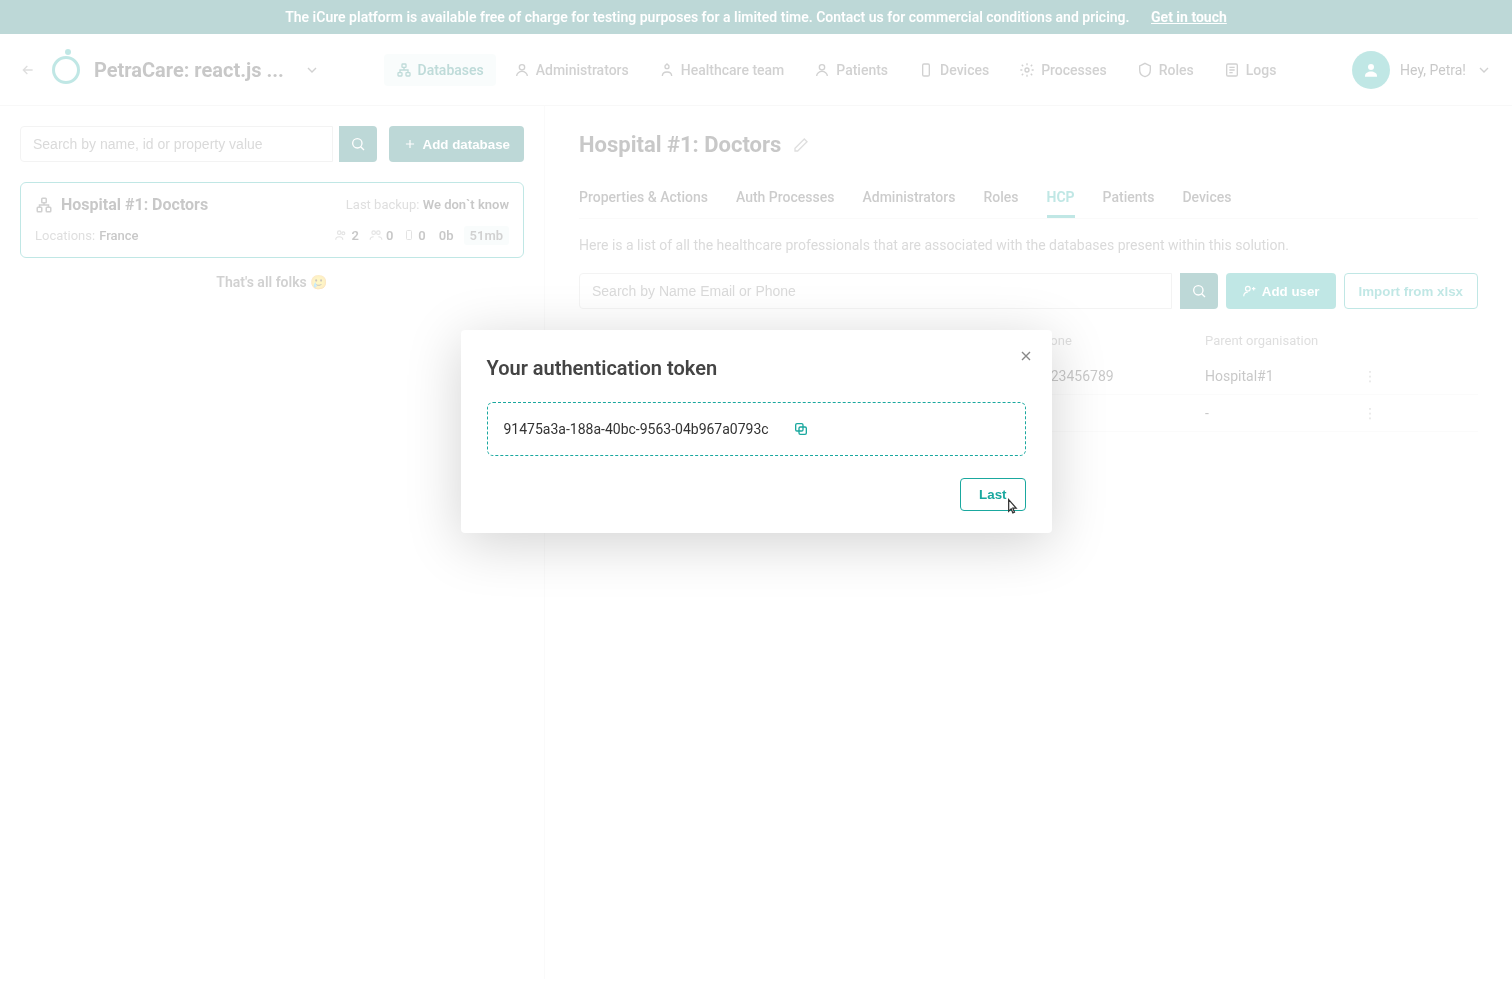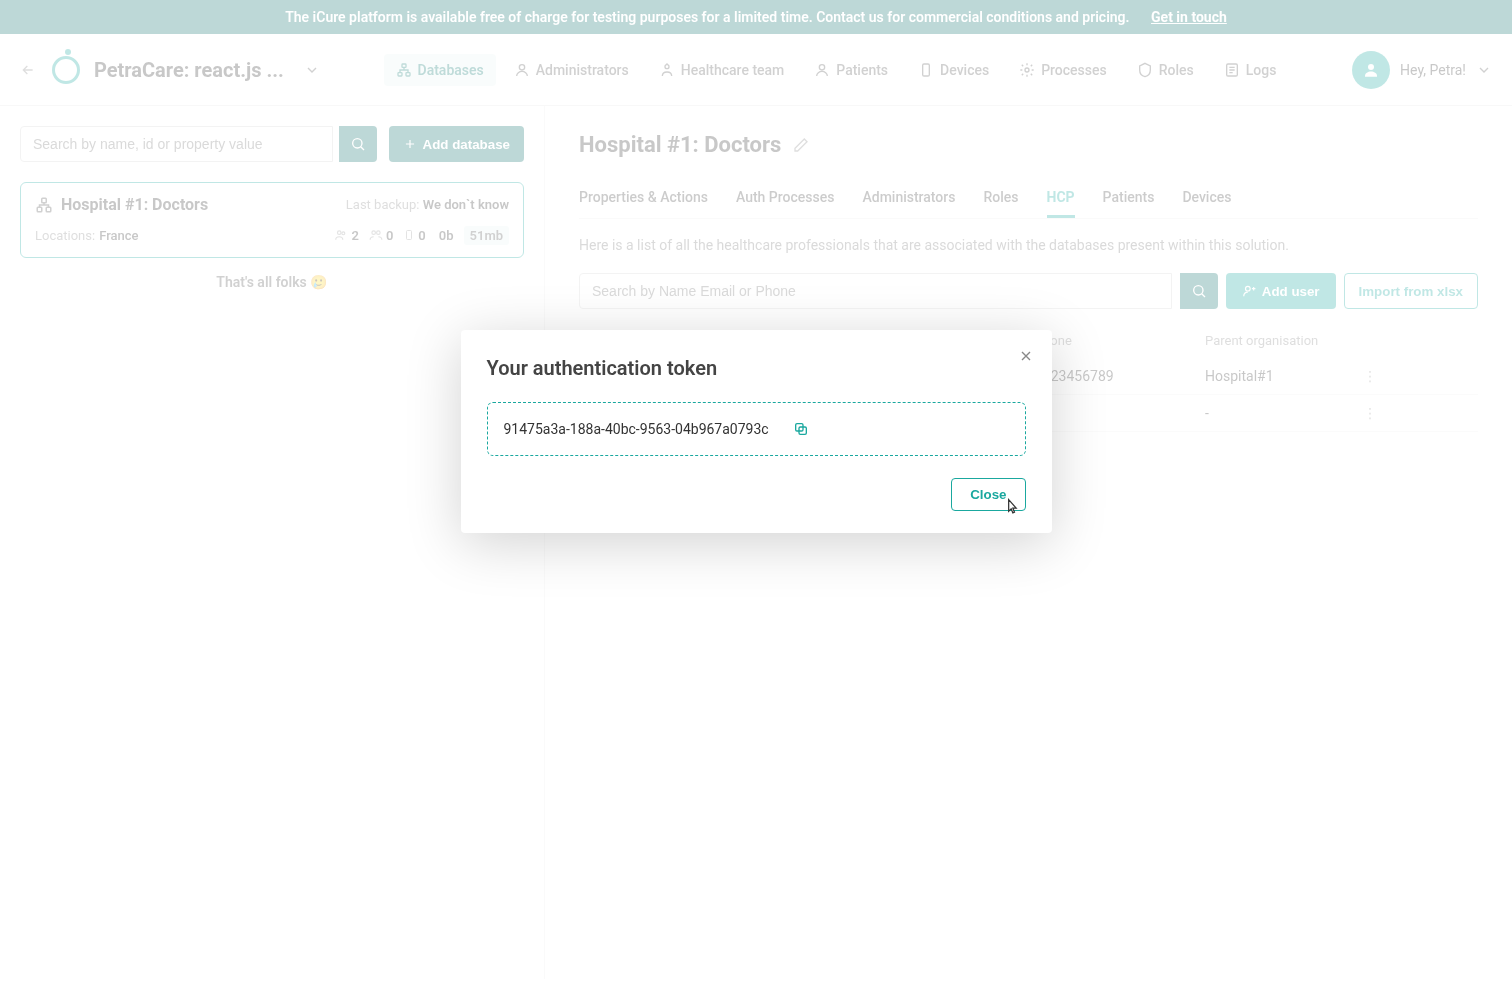--- a/index.html
+++ b/index.html
@@ -334,21 +334,21 @@
     <div class="token-box">
       <span>91475a3a-188a-40bc-9563-04b967a0793c</span>
       <span class="copy-icon">
         <svg width="16" height="16" viewBox="0 0 24 24" fill="none" stroke="#1aa89f" stroke-width="2">
             <rect x="9" y="9" width="11" height="11" rx="2"></rect>
             <rect x="4" y="4" width="11" height="11" rx="2"></rect>
           </svg>
       </span>
     </div>
     <div class="modal-actions">
-      <button class="close-btn">Close</button>
+      <button class="close-btn">Last</button>
     </div>
     <span class="cursor">
       <svg width="20" height="22" viewBox="0 0 24 24" fill="#fff" stroke="#333" stroke-width="1.5">
           <path d="M8 2v14l3-3 2 5 2-1-2-5h4z"></path>
         </svg>
     </span>
   </div>
 </div>
 
 </body></html>

